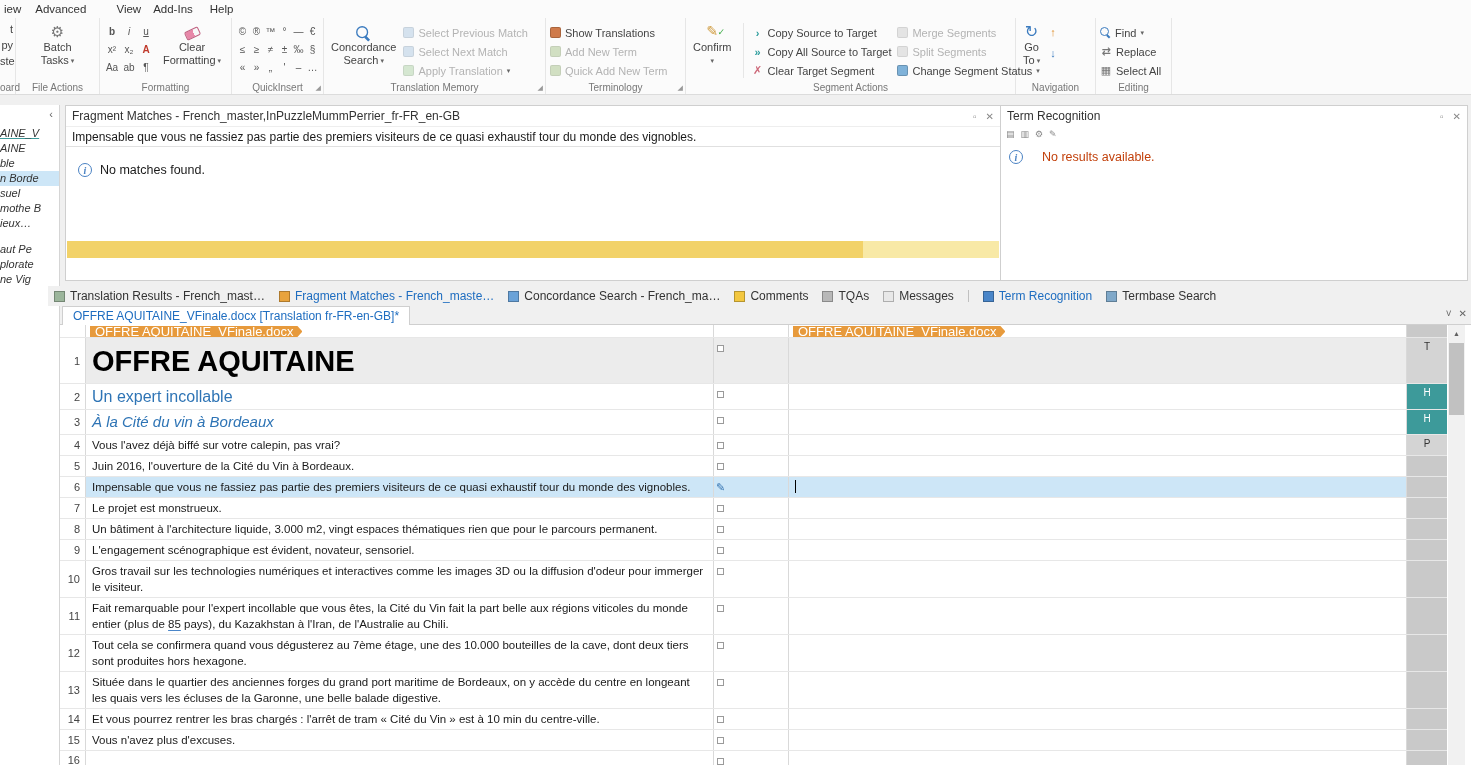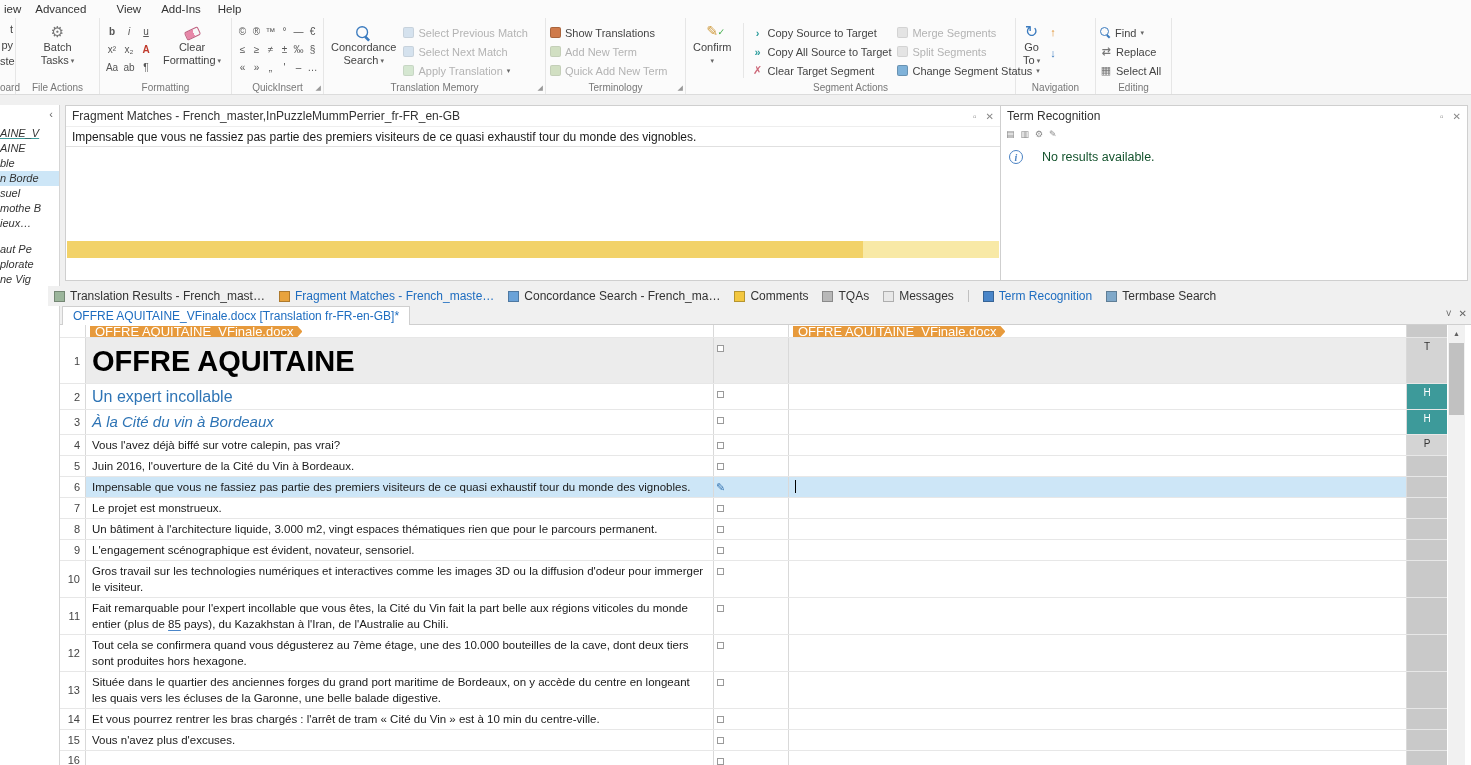--- a/index.html
+++ b/index.html
@@ -6,21 +6,21 @@
   html,body { width:1471px; height:765px; overflow:hidden; }
   body {
     position:relative; background:#f0f0f0;
     font-family:"Liberation Sans","DejaVu Sans",sans-serif; color:#333;
   }
   
   #menubar { position:absolute; left:0; top:0; width:1471px; height:18px; background:#fbfbfb;
     display:flex; align-items:center; font-size:11.5px; color:#333; }
   .menu-item { padding:0 2px; white-space:nowrap; }
   .m-clip { margin-left:2px; }
-  .m-adv { margin-left:10px; } .m-view { margin-left:26px; } .m-addins { margin-left:16px; } .m-help { margin-left:13px; }
+  .m-adv { margin-left:10px; } .m-view { margin-left:26px; } .m-addins { margin-left:8px; } .m-help { margin-left:13px; }
   
   #ribbon { position:absolute; left:0; top:18px; width:1471px; height:77px; background:#fbfbfb;
     border-bottom:1px solid #dcdcdc; display:flex; font-size:11px; color:#444; }
   .rgroup { position:relative; height:100%; border-right:1px solid #e6e6e6; padding:3px 4px 14px 4px; display:flex; }
   .glabel { position:absolute; bottom:1px; left:0; right:0; text-align:center; font-size:10px; color:#777; }
   .gexp { position:absolute; bottom:2px; right:2px; font-size:7px; color:#999; }
   .g-clip { width:16px; display:block; padding:3px 2px 14px 0; }
   .clipline { height:16px; line-height:16px; text-align:right; }
   .g-file { width:84px; justify-content:center; }
   .g-fmt { width:132px; gap:6px; }
@@ -80,21 +80,21 @@
   .info-row { display:flex; align-items:center; gap:8px; padding:16px 0 0 12px; font-size:12.5px; color:#1a1a1a; }
   .info-ico { width:14px; height:14px; border-radius:50%; border:1px solid #4a82c3; color:#4a82c3;
     display:inline-flex; align-items:center; justify-content:center; font-size:10px; font-style:italic;
     font-weight:bold; font-family:"Liberation Serif",serif; flex:0 0 auto; }
   .info-ico::before { content:"i"; }
   .frag-bar { position:absolute; left:1px; right:1px; bottom:1px; height:17px; display:flex; }
   .frag-bar .b1 { width:796px; background:var(--match_yellow,#f2d269); }
   .frag-bar .b2 { flex:1; background:#f8e9a6; }
   .term-toolbar { height:15px; display:flex; gap:6px; align-items:center; padding-left:5px;
     font-size:9px; color:#888; }
-  .term-body { display:flex; align-items:flex-start; gap:19px; padding:9px 0 0 8px; font-size:12.5px; color:#14532d; }
+  .term-body { display:flex; align-items:flex-start; gap:19px; padding:9px 0 0 8px; font-size:12.5px; color:#c2410c; }
   
   #file-strip { position:absolute; left:0; top:105px; width:60px; height:660px; background:#fff;
     border-right:1px solid #d5d5d5; font-size:11px; color:#333; }
   .collapse-btn { text-align:right; padding:3px 6px 6px 0; color:#666; cursor:default; }
   .file-item { height:15px; line-height:15px; padding-right:12px; white-space:nowrap;
     overflow:hidden; cursor:default;font-style:italic; }
   .file-item.selected { background:var(--selection_blue,#cde6f7); }
   .file-item.flag { text-decoration:underline; text-decoration-color:var(--structure_teal,#3d9a9a); }
   .file-item.spaced { margin-top:11px; }
   
@@ -378,20 +378,24 @@
 
 <div id="fragment-panel" class="panel">
   <div class="panel-head">
     <span>Fragment Matches - French_master,InPuzzleMummPerrier_fr-FR_en-GB</span>
     <span class="spacer"></span>
     <span class="phead-ico">▫</span>
     <span class="phead-ico">✕</span>
   </div>
   <div class="frag-src-row">Impensable que vous ne fassiez pas partie des premiers visiteurs de ce quasi exhaustif tour du monde des vignobles.</div>
   <div class="frag-body">
+    <div class="info-row">
+      <span class="info-ico"></span>
+      <span>No matches found.</span>
+    </div>
     <div class="frag-bar">
       <span class="b1"></span>
       <span class="b2"></span>
     </div>
   </div>
 </div>
 
 <div id="term-panel" class="panel">
   <div class="panel-head">
     <span>Term Recognition</span>

